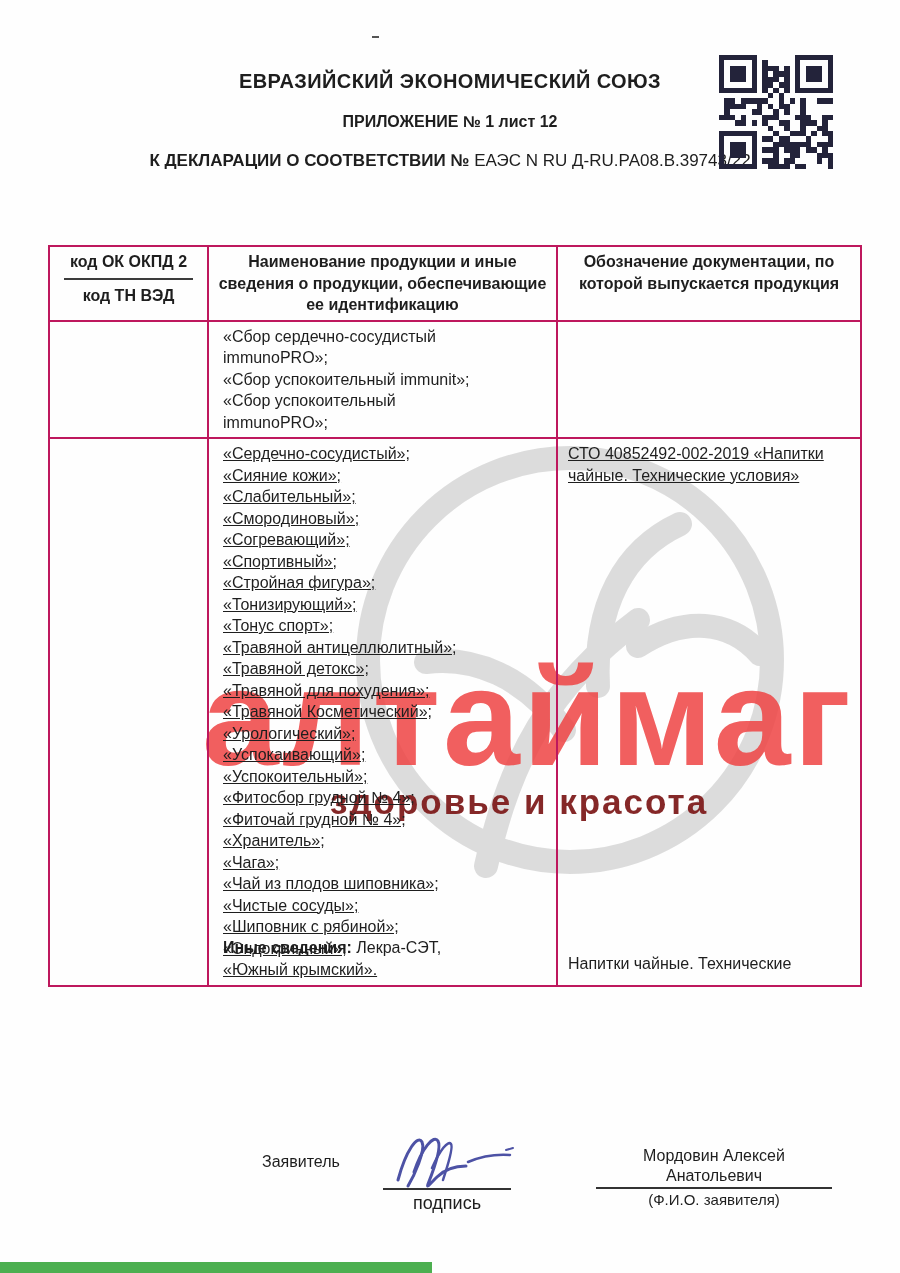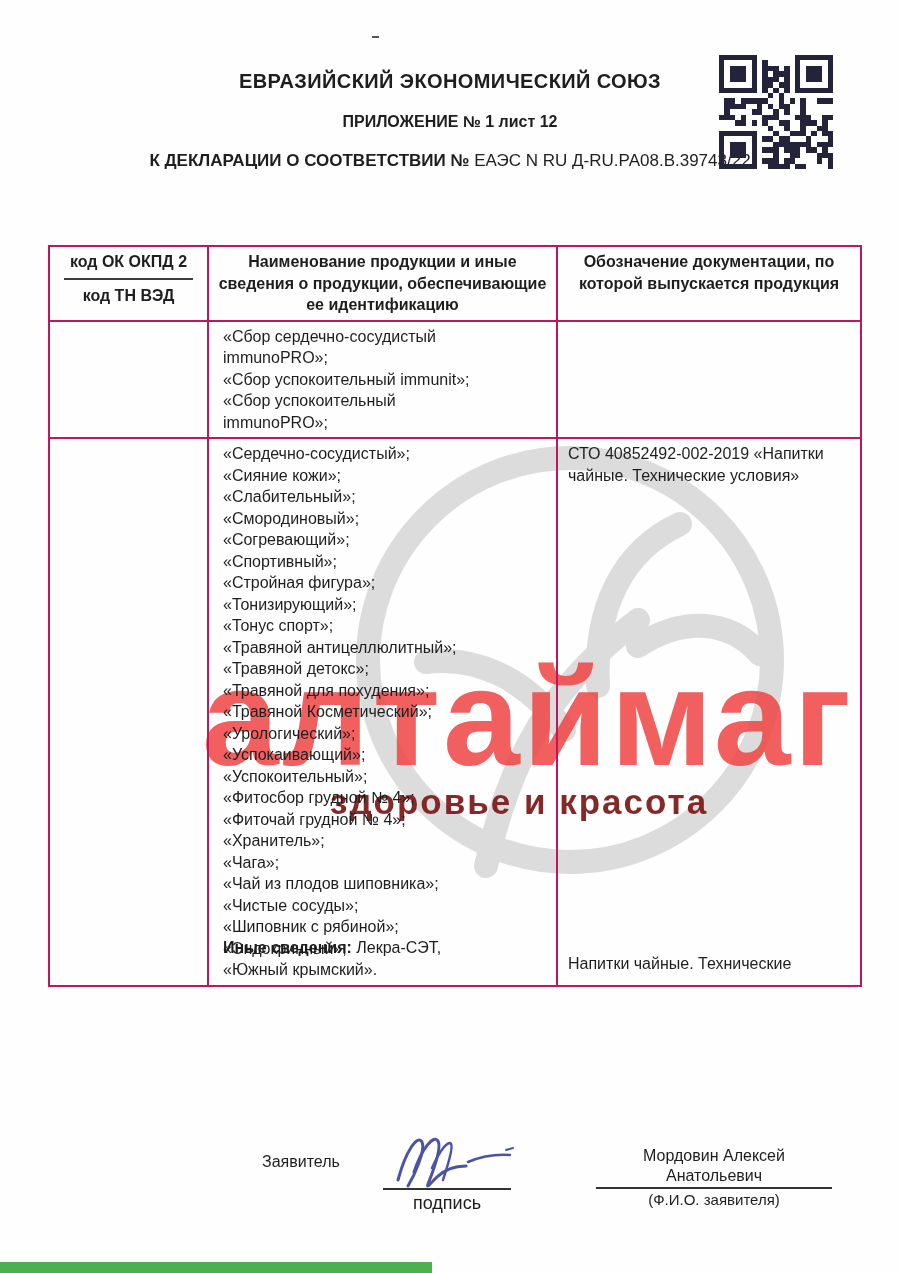--- a/index.html
+++ b/index.html
@@ -27,21 +27,21 @@
                 color:#b9c4b5; font-weight:bold; opacity:.95; }
 
   
   #doc-table { position:absolute; left:48px; top:245px; width:812px; z-index:1;
                border-collapse:collapse; table-layout:fixed; background:transparent; }
   #doc-table td { border:2px solid #be185d; vertical-align:top; font-size:16px; line-height:21.5px;
                   padding:4px 8px; }
   .c1 { width:159px; } .c2 { width:349px; } .c3 { width:304px; }
   tr.hrow td { text-align:center; font-weight:bold; vertical-align:middle; padding:6px 4px; }
   tr.r1 td { height:101px; }
-  tr.r2 td { height:509px; position:relative; }
+  tr.r2 td { height:509px; position:relative;text-decoration:underline; }
   .col1-split { display:inline-block; }
   .col1-top { padding:0 6px 5px 6px; border-bottom:2px solid #3c3c3c; }
   .col1-bottom { padding-top:5px; }
   .prod-list .line { padding-left:6px; }
   .r1 .prod-wrap { max-width:270px; }
   .other-info { position:absolute; left:14px; bottom:26px; white-space:nowrap; }
   .other-info b { font-weight:bold; }
   .doc-ref { padding-left:2px; }
   .doc-ref-bottom { position:absolute; left:10px; bottom:10px; }
 

